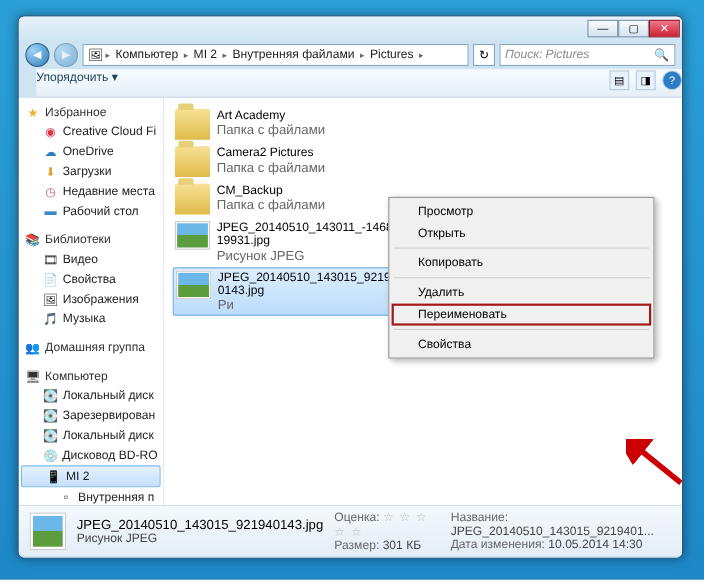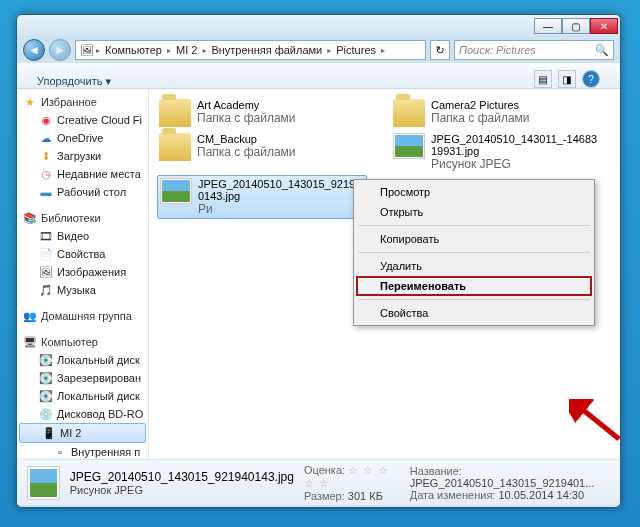--- a/index.html
+++ b/index.html
@@ -9,46 +9,46 @@
 .tbtn{width:28px;height:16px;border:1px solid #7a95a8;background:linear-gradient(180deg,#f8fbfd,#d5e3ee);display:flex;align-items:center;justify-content:center;font-size:10px;}
 .tbtn.close{background:linear-gradient(180deg,#e78,#c23);color:#fff;border-color:#912;}
 .addr{height:26px;display:flex;align-items:center;padding:0 6px;gap:4px;}
 .navb{width:22px;height:22px;border-radius:50%;background:radial-gradient(circle at 30% 30%,#9fd4f7,#2e7cb4);border:1px solid #2a5f86;display:flex;align-items:center;justify-content:center;color:#fff;font-size:12px;}
 .navb.fwd{opacity:.5;}
 .addrf{flex:1;height:20px;background:#fff;border:1px solid #8aa8bf;display:flex;align-items:center;padding:0 4px;gap:2px;}
 .crumb{color:#222;padding:1px 3px;}
 .sep{color:#666;font-size:8px;}
 .searchf{width:160px;height:20px;background:#fff;border:1px solid #8aa8bf;display:flex;align-items:center;padding:0 4px;color:#888;font-style:italic;justify-content:space-between;}
 .searchf .mag{color:#4a7ba6;font-style:normal;}
-.toolbar{height:26px;background:linear-gradient(180deg,#f7fbfe,#e5eff8);border-top:1px solid #fff;border-bottom:1px solid #c9d8e6;display:flex;align-items:flex-end;padding:0 20px;justify-content:space-between;}
+.toolbar{height:26px;background:linear-gradient(180deg,#f7fbfe,#e5eff8);border-top:1px solid #fff;border-bottom:1px solid #c9d8e6;display:flex;align-items:flex-start;padding:0 0;justify-content:space-between;margin-left:16px;}
 .org{color:#1a3e5e;}
 .tright{display:flex;gap:6px;align-items:center;}
 .ticon{width:18px;height:18px;border:1px solid #b5c9da;background:#e8f2fb;display:flex;align-items:center;justify-content:center;font-size:10px;}
 .body{display:flex;height:370px;background:#fff;}
 .side{width:132px;border-right:1px solid #e0e8f0;overflow:hidden;padding:4px 0;}
 .sgroup{margin-bottom:8px;}
 .sg-h{display:flex;align-items:center;gap:4px;padding:2px 6px;color:#333;}
 .sg-i{padding:2px 6px 2px 22px;display:flex;align-items:center;gap:4px;color:#222;white-space:nowrap;overflow:hidden;}
 .sg-i.sel{background:linear-gradient(180deg,#e3f0ff,#c7e0fa);border:1px solid #7eb6ea;border-radius:2px;margin:0 2px;}
 .ico{width:14px;height:14px;display:inline-flex;align-items:center;justify-content:center;font-size:11px;}
 .main{flex:1;position:relative;padding:8px;}
-.items{display:flex;flex-wrap:wrap;gap:2px 24px;align-content:flex-start;}
+.items{display:flex;flex-wrap:wrap;gap:2px 24px;align-content:flex-start;flex-direction:column;}
 .item{width:210px;display:flex;gap:6px;padding:2px;align-items:flex-start;}
 .item.sel{background:linear-gradient(180deg,#dceeff,#bcdcfa);border:1px solid #6baae2;border-radius:2px;}
 .fold{width:32px;height:28px;background:linear-gradient(180deg,#f7e195,#e0bb4a);border-radius:2px 2px 0 0;position:relative;}
 .fold::before{content:"";position:absolute;top:-5px;left:3px;width:14px;height:6px;background:#e8cf7a;border-radius:2px 2px 0 0;}
 .thumb{width:32px;height:26px;background:#fff;border:1px solid #ccc;padding:1px;}
 .thumb-in{width:100%;height:100%;background:linear-gradient(180deg,#6bb8e8 50%,#5a9c3e 50%);}
 .itxt{flex:1;overflow:hidden;}
 .iname{font-size:11px;color:#000;word-break:break-all;}
 .isub{font-size:12px;color:#666;}
 .ctx{position:absolute;left:204px;top:90px;width:242px;background:#f0f0f0;border:1px solid #979797;box-shadow:2px 2px 6px rgba(0,0,0,.3);padding:2px;}
 .ctx-i{padding:4px 24px;color:#000;position:relative;}
 .ctx-sep{height:1px;background:#d0d0d0;margin:3px 2px;}
-.ctx-i.hl{border:2px solid #a01818;padding:2px 22px;font-weight:bold;}
+.ctx-i.hl{border:2px solid #a01818;padding:2px 22px;}
 .arrow{position:absolute;left:420px;top:310px;pointer-events:none;}
 .details{height:46px;border-top:1px solid #d7e2ee;background:linear-gradient(180deg,#f3f8fc,#e4eef8);display:flex;align-items:center;padding:4px 10px;gap:10px;}
 .dthumb{width:38px;height:34px;background:#fff;border:1px solid #ccc;padding:2px;}
 .dthumb-in{width:100%;height:100%;background:linear-gradient(180deg,#6bb8e8 50%,#5a9c3e 50%);}
 .dcol{font-size:10px;color:#444;}
 .dcol .k{color:#666;}
 .stars{color:#bbb;letter-spacing:1px;}
 </style>
 </head>
 <body>

